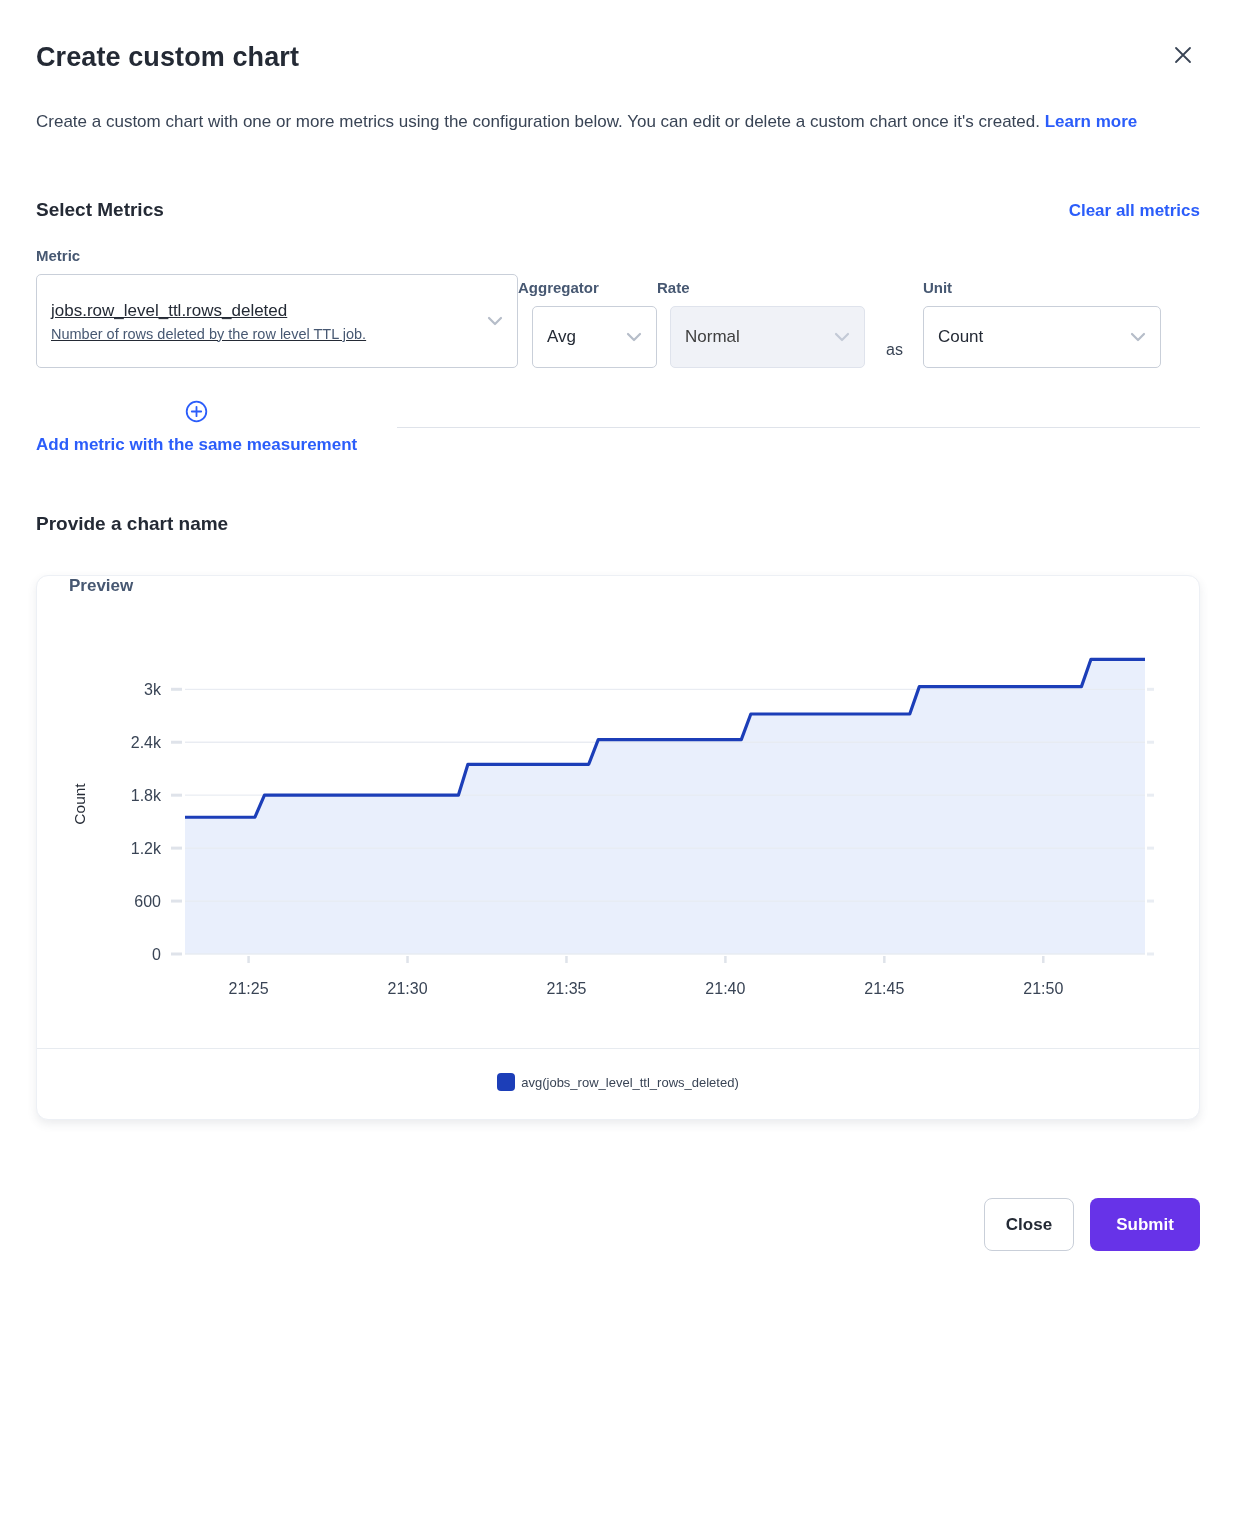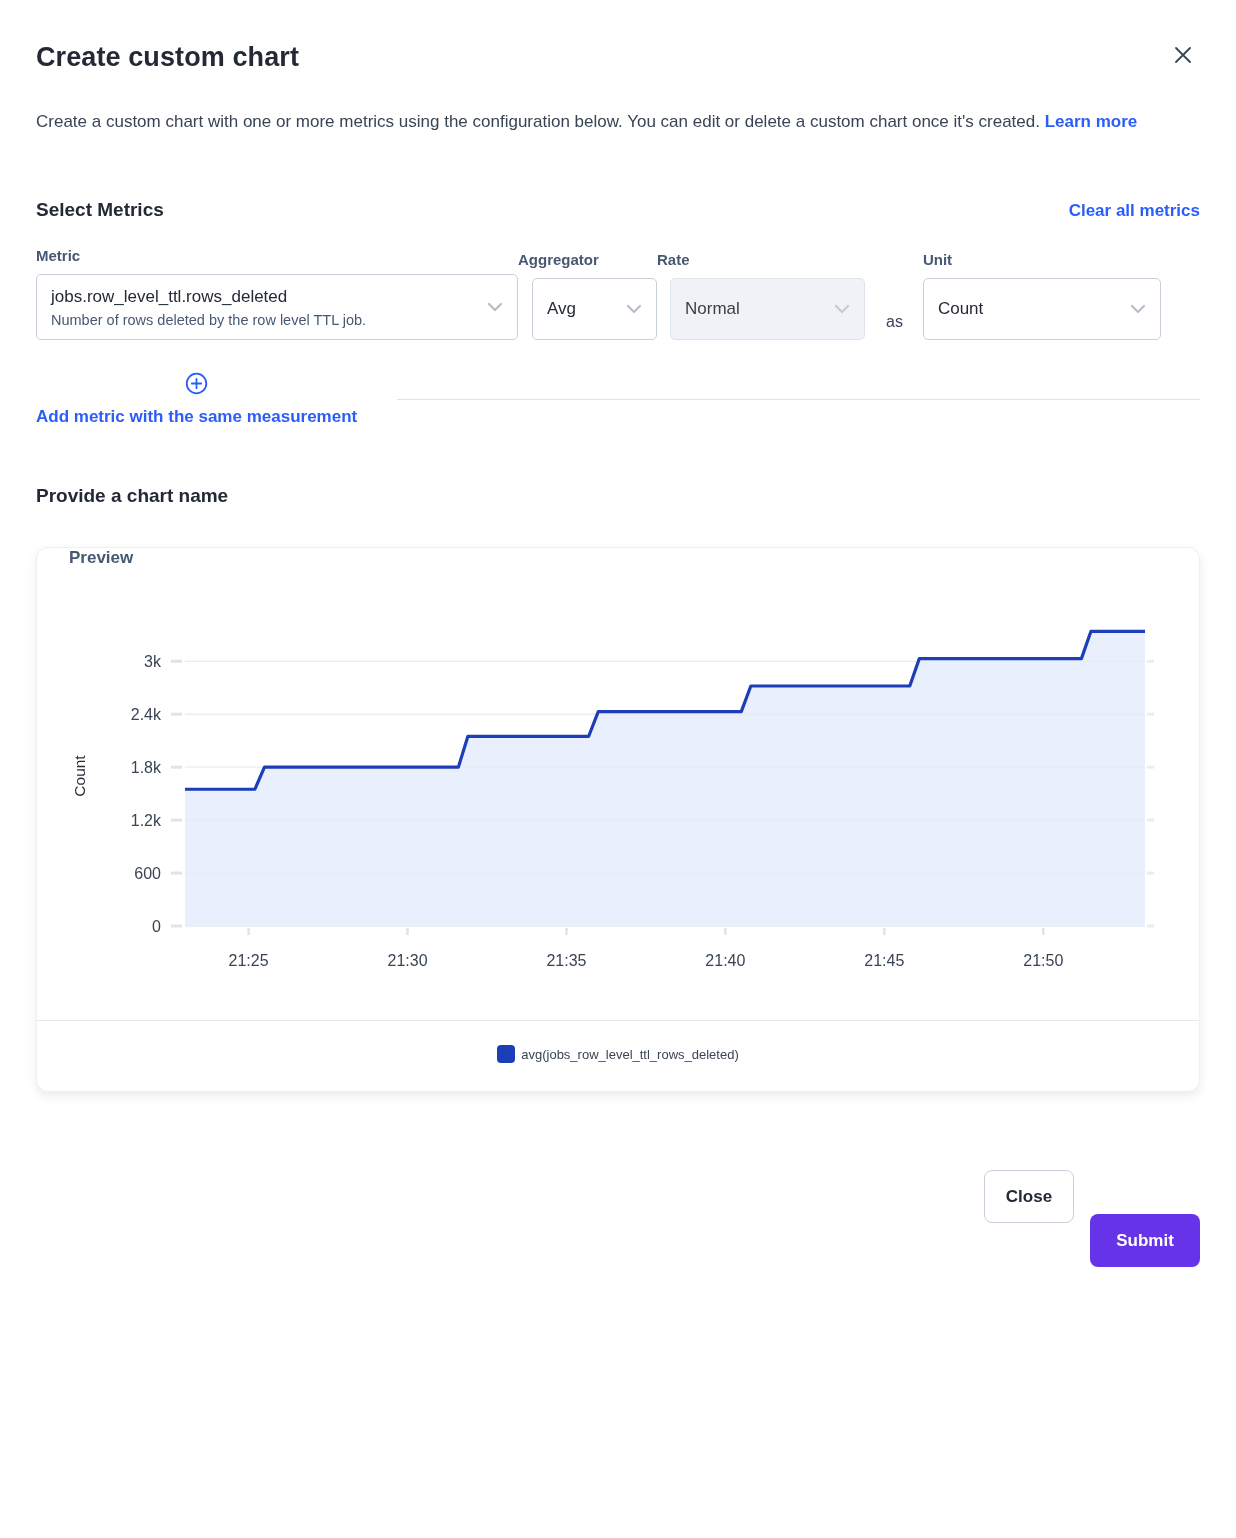--- a/index.html
+++ b/index.html
@@ -16,21 +16,21 @@
 
   .section-heading-row{display:flex;justify-content:space-between;align-items:baseline;margin-top:58px;}
   .section-heading{font-size:19px;font-weight:700;margin:0;color:#242a35;}
   .clear-link{font-size:17px;}
 
   .fields-row{display:flex;align-items:flex-end;margin-top:26px;}
   .field{display:flex;flex-direction:column;}
   .field-label{font-size:15px;font-weight:700;color:#475872;margin-bottom:10px;}
   .select{border:1px solid #c9cfd9;border-radius:5px;background:#fff;display:flex;align-items:center;
           justify-content:space-between;padding:0 14px;cursor:pointer;box-sizing:border-box;}
-  .metric-select{width:482px;height:66px;}
+  .metric-select{width:482px;height:94px;text-decoration:underline;}
   .metric-texts{display:flex;flex-direction:column;gap:5px;min-width:0;}
   .metric-main{font-size:17px;color:#242a35;}
   .metric-sub{font-size:14.5px;color:#475872;}
   .simple-select{height:62px;font-size:17px;color:#242a35;}
   .agg-select{width:125px;margin-left:14px;}
   .rate-select{width:195px;margin-left:13px;background:#f0f2f7;border-color:#dfe3ec;color:#404040;cursor:default;}
   .unit-select{width:238px;}
   .as-label{font-size:16px;color:#394455;margin:0 20px 9px 21px;}
   .chev{flex:none;margin-left:10px;}
 
@@ -188,16 +188,16 @@
     <div class="card-footer">
       <div class="legend-item">
         <span id="legend-swatch" class="legend-swatch" style="background: rgb(28, 62, 184);"></span>
         <span id="legend-label">avg(jobs_row_level_ttl_rows_deleted)</span>
       </div>
     </div>
   </div>
 
   <div class="actions">
     <button class="btn btn-close">Close</button>
-    <button id="submit-btn" class="btn btn-submit" style="background: rgb(103, 51, 232); margin-top: 44px;">Submit</button>
+    <button id="submit-btn" class="btn btn-submit" style="background: rgb(103, 51, 232);">Submit</button>
   </div>
 
 </div>
 
 </body></html>

